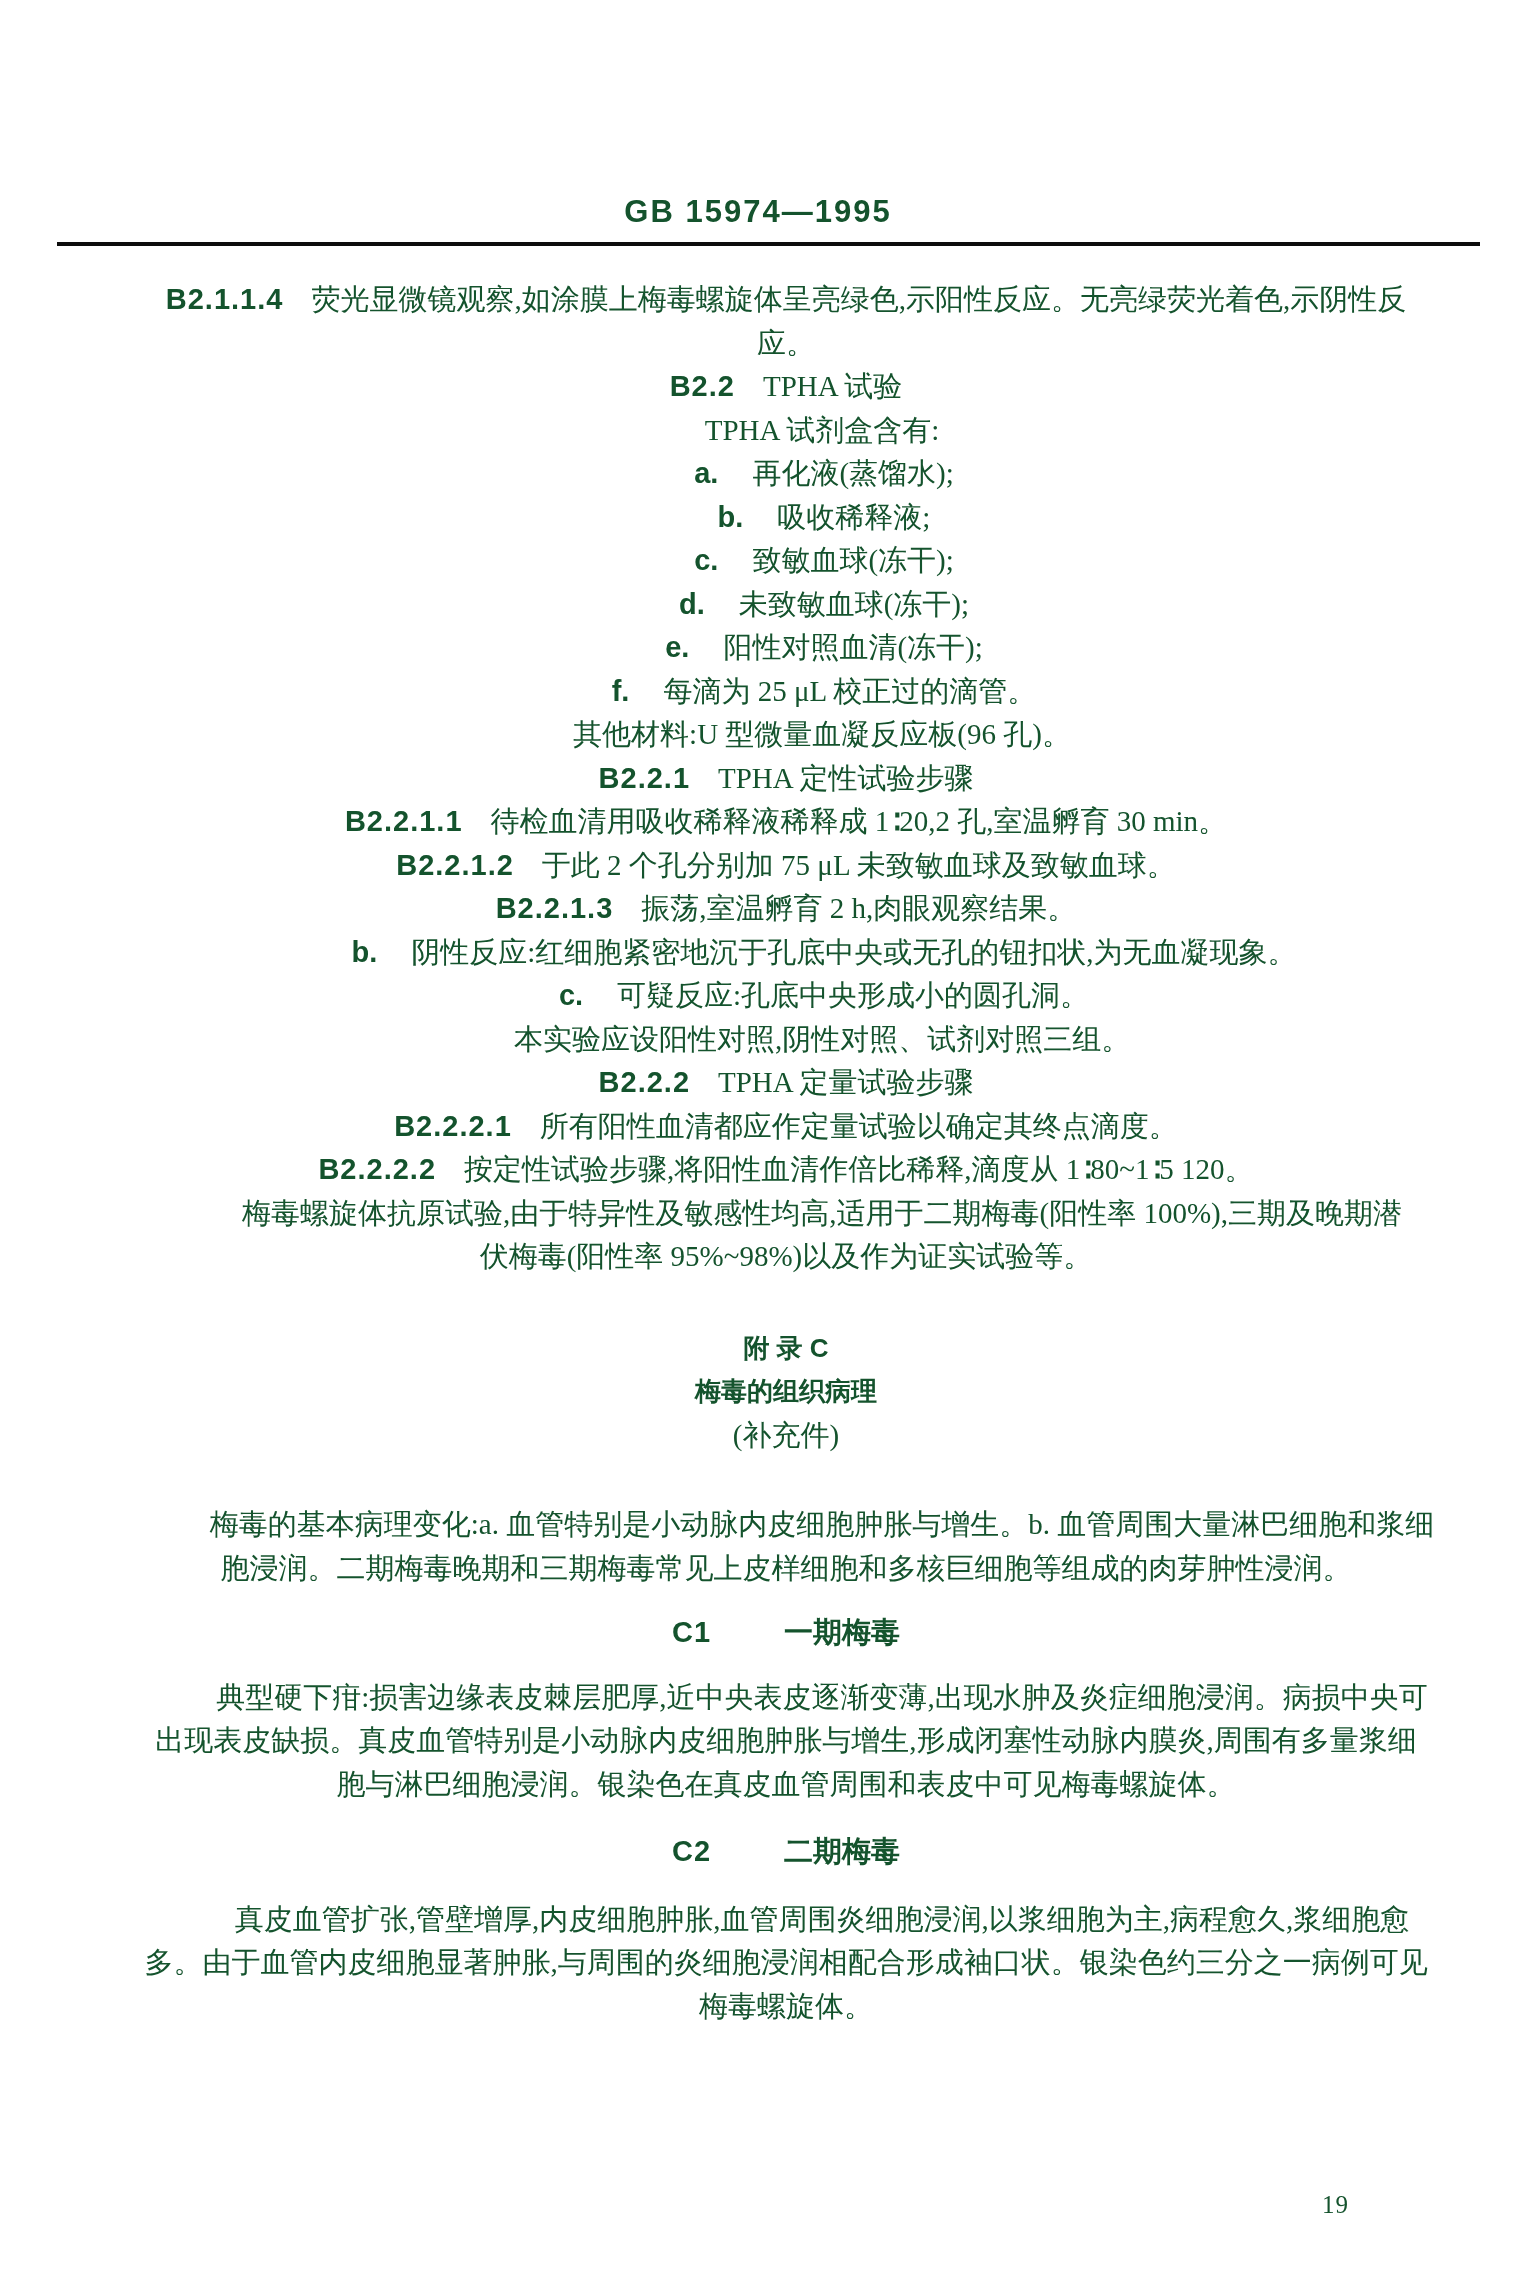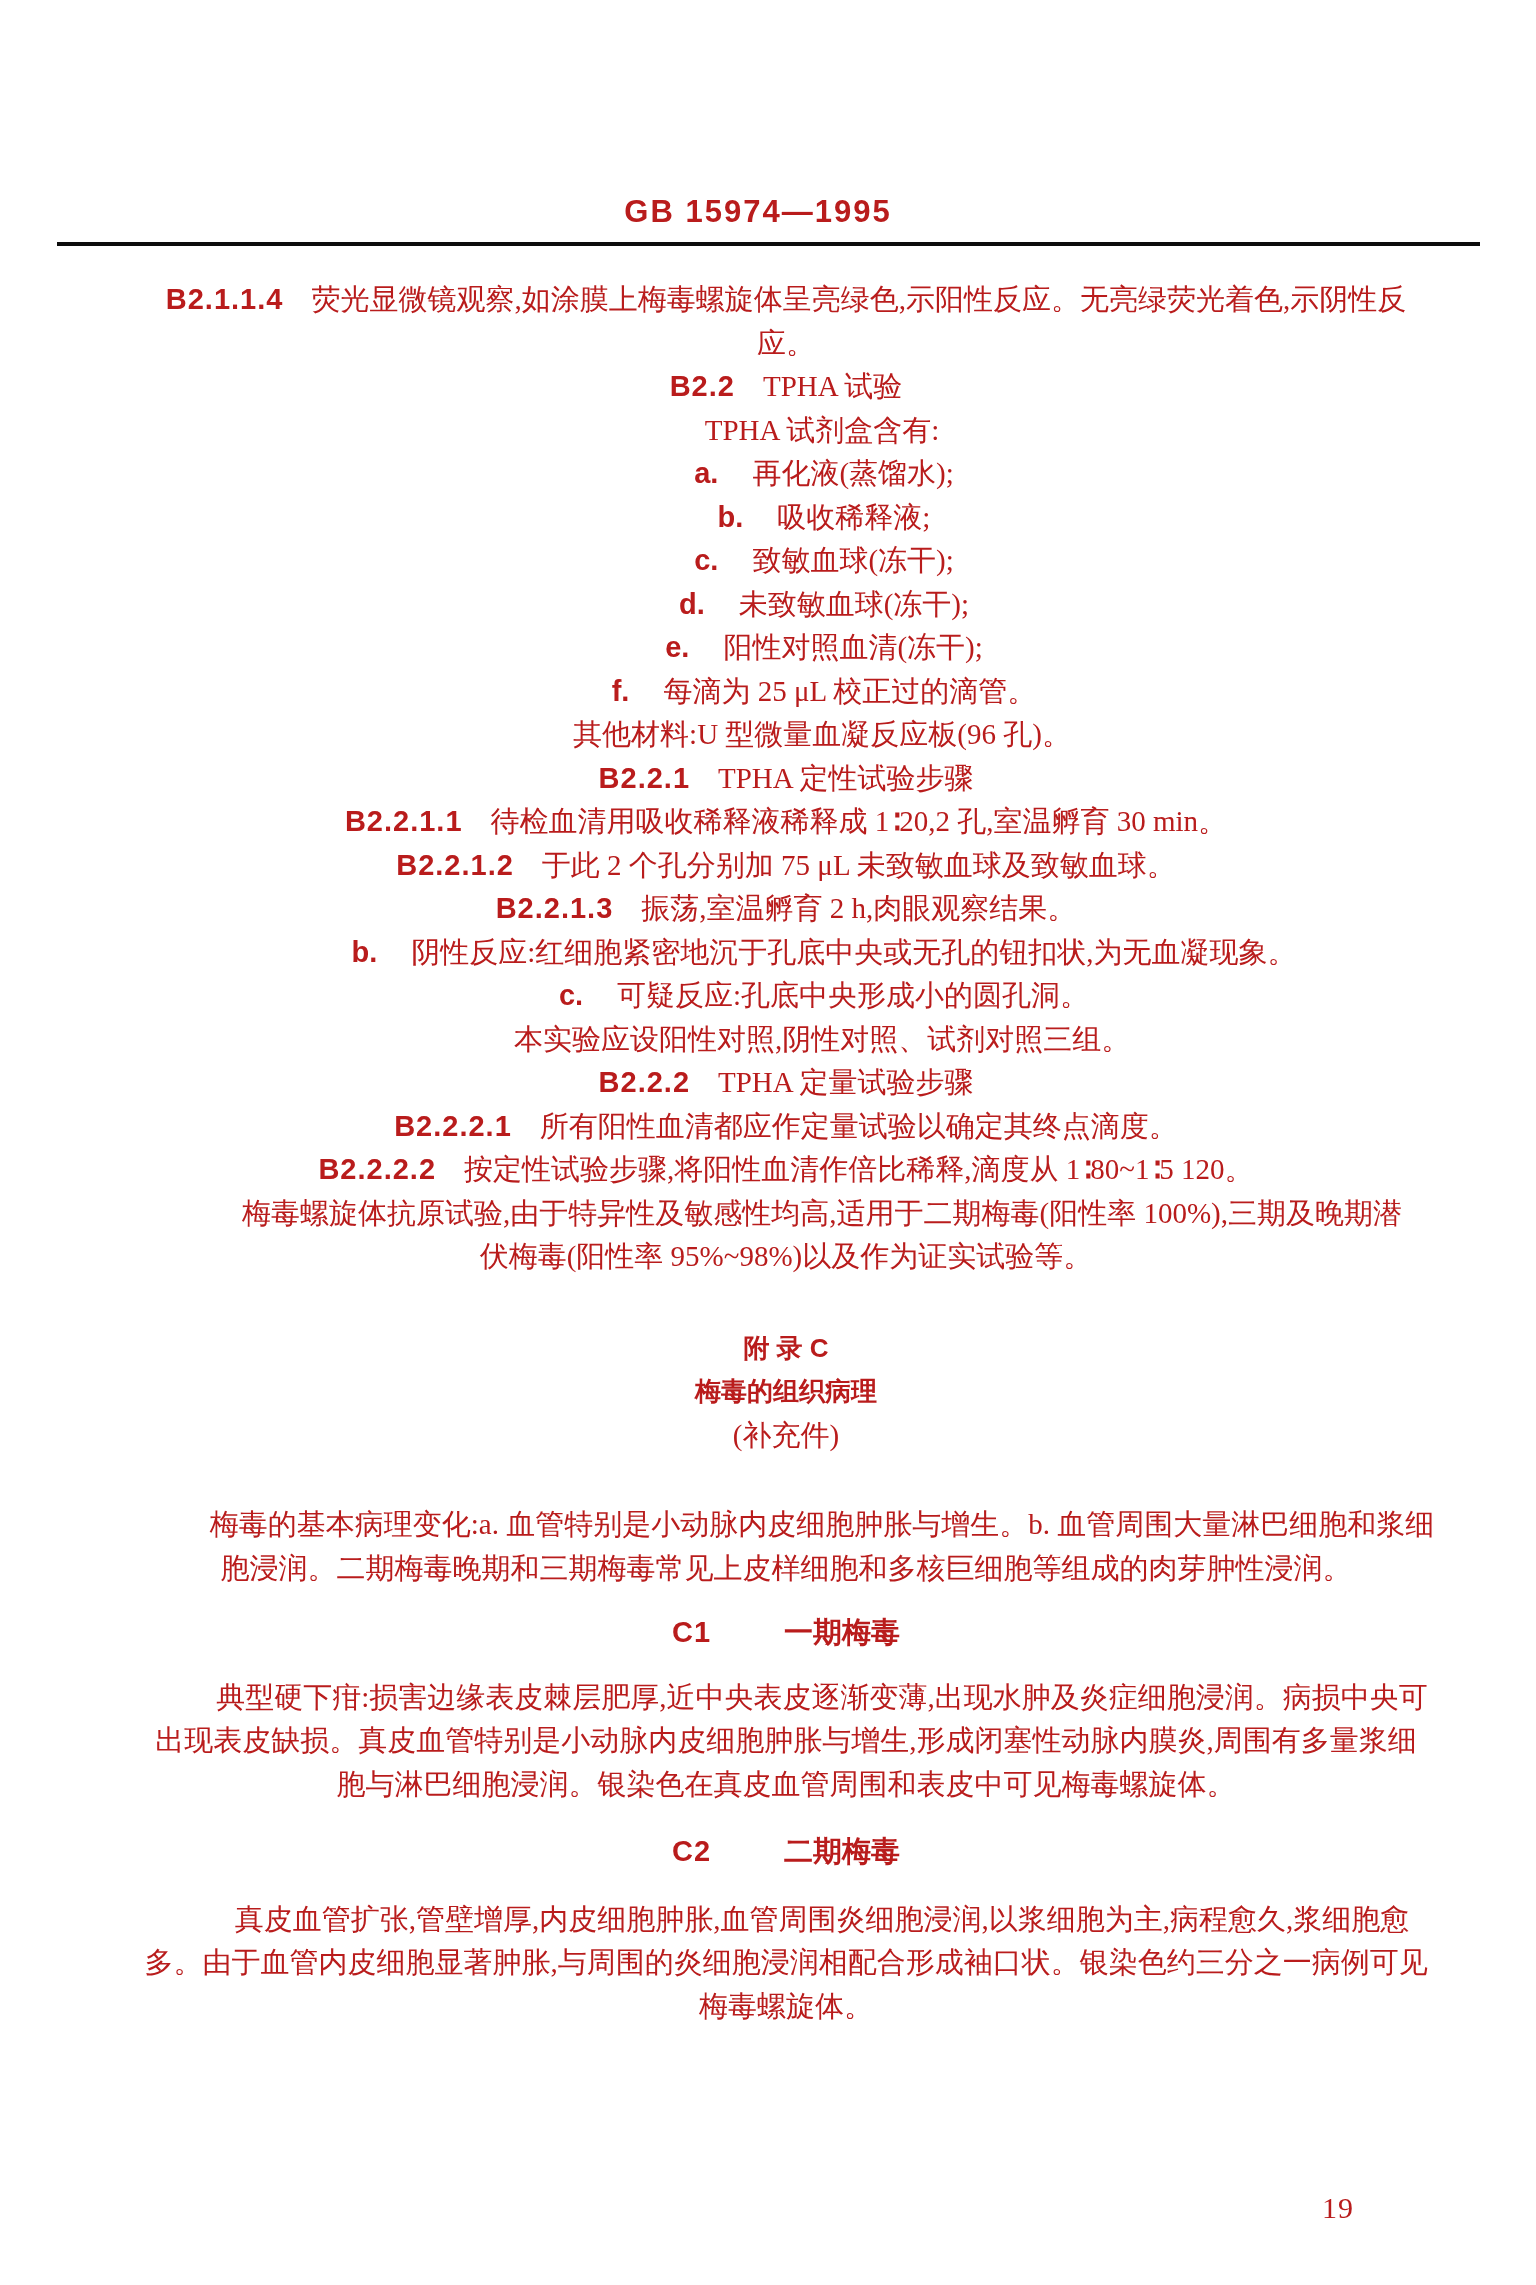--- a/index.html
+++ b/index.html
@@ -1,21 +1,21 @@
 <!DOCTYPE html>
 <html lang="zh"><head>
 <meta charset="utf-8">
 <style>
   html,body{margin:0;padding:0;background:#ffffff;}
   .page{
     position:relative;
     width:1536px;height:2285px;
     background:#ffffff;
     font-family:"Liberation Serif","DejaVu Serif",serif;
-    color:#b91c1c;
+    color:#14532d;
     overflow:hidden;
   }
   .doc-header{
     position:absolute;top:194px;left:0;width:1536px;
     text-align:center;
     font-family:"Liberation Sans","DejaVu Sans",sans-serif;
     font-weight:bold;font-size:31px;letter-spacing:2px;
     transform:translateX(-10px);
   }
   .rule{
@@ -48,21 +48,21 @@
     font-family:Liberation Sans, sans-serif;
     font-weight:bold;
     margin-left:45px;
   }
   .mt-lg{margin-top:48px;}
   .mt-md{margin-top:46px;}
   .mt-sm{margin-top:21px;}
   .mt-c2{margin-top:24px;}
   .pageno{
     position:absolute;top:2191px;left:1322px;
-    font-size:30px;letter-spacing:1px;
+    font-size:25px;letter-spacing:1px;
   }
 </style>
 </head>
 <body>
 
 <div class="page">
 
   <div class="doc-header">GB 15974—1995</div>
   <div class="rule"></div>
 

